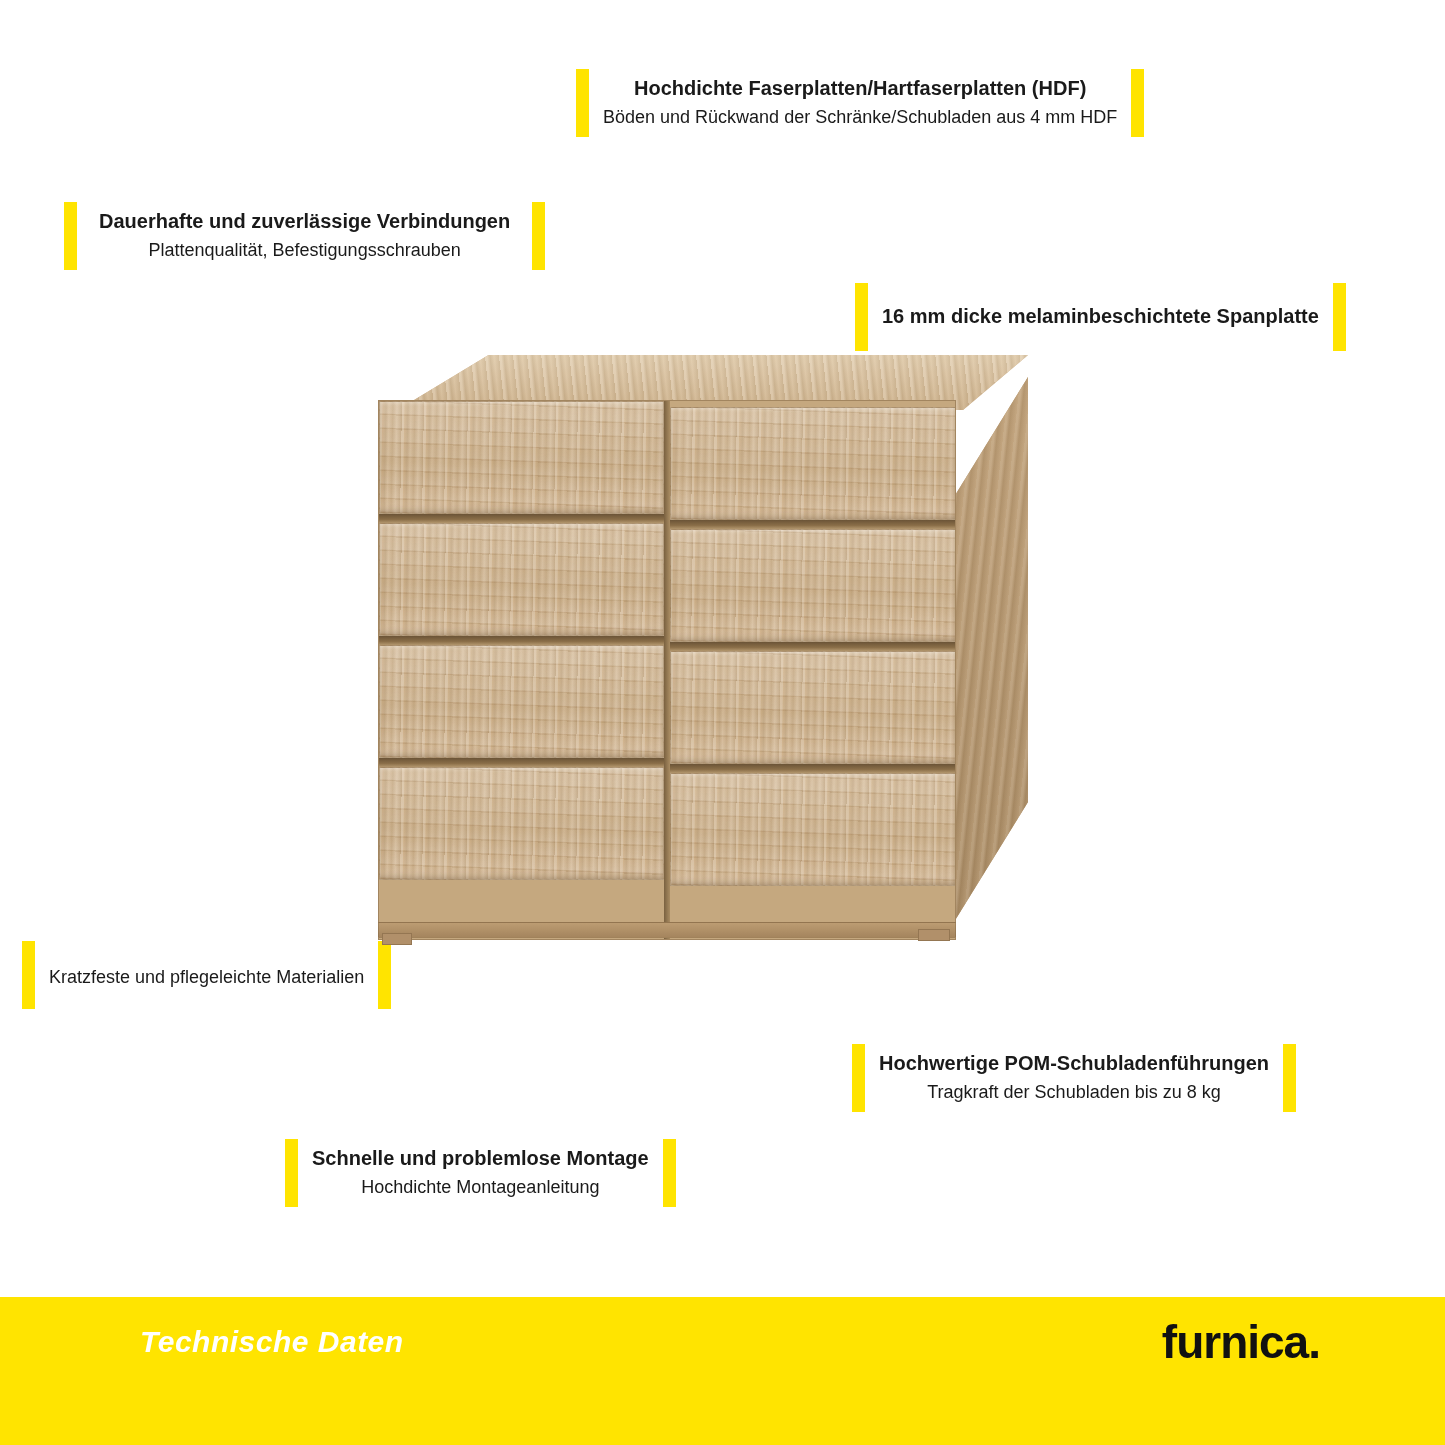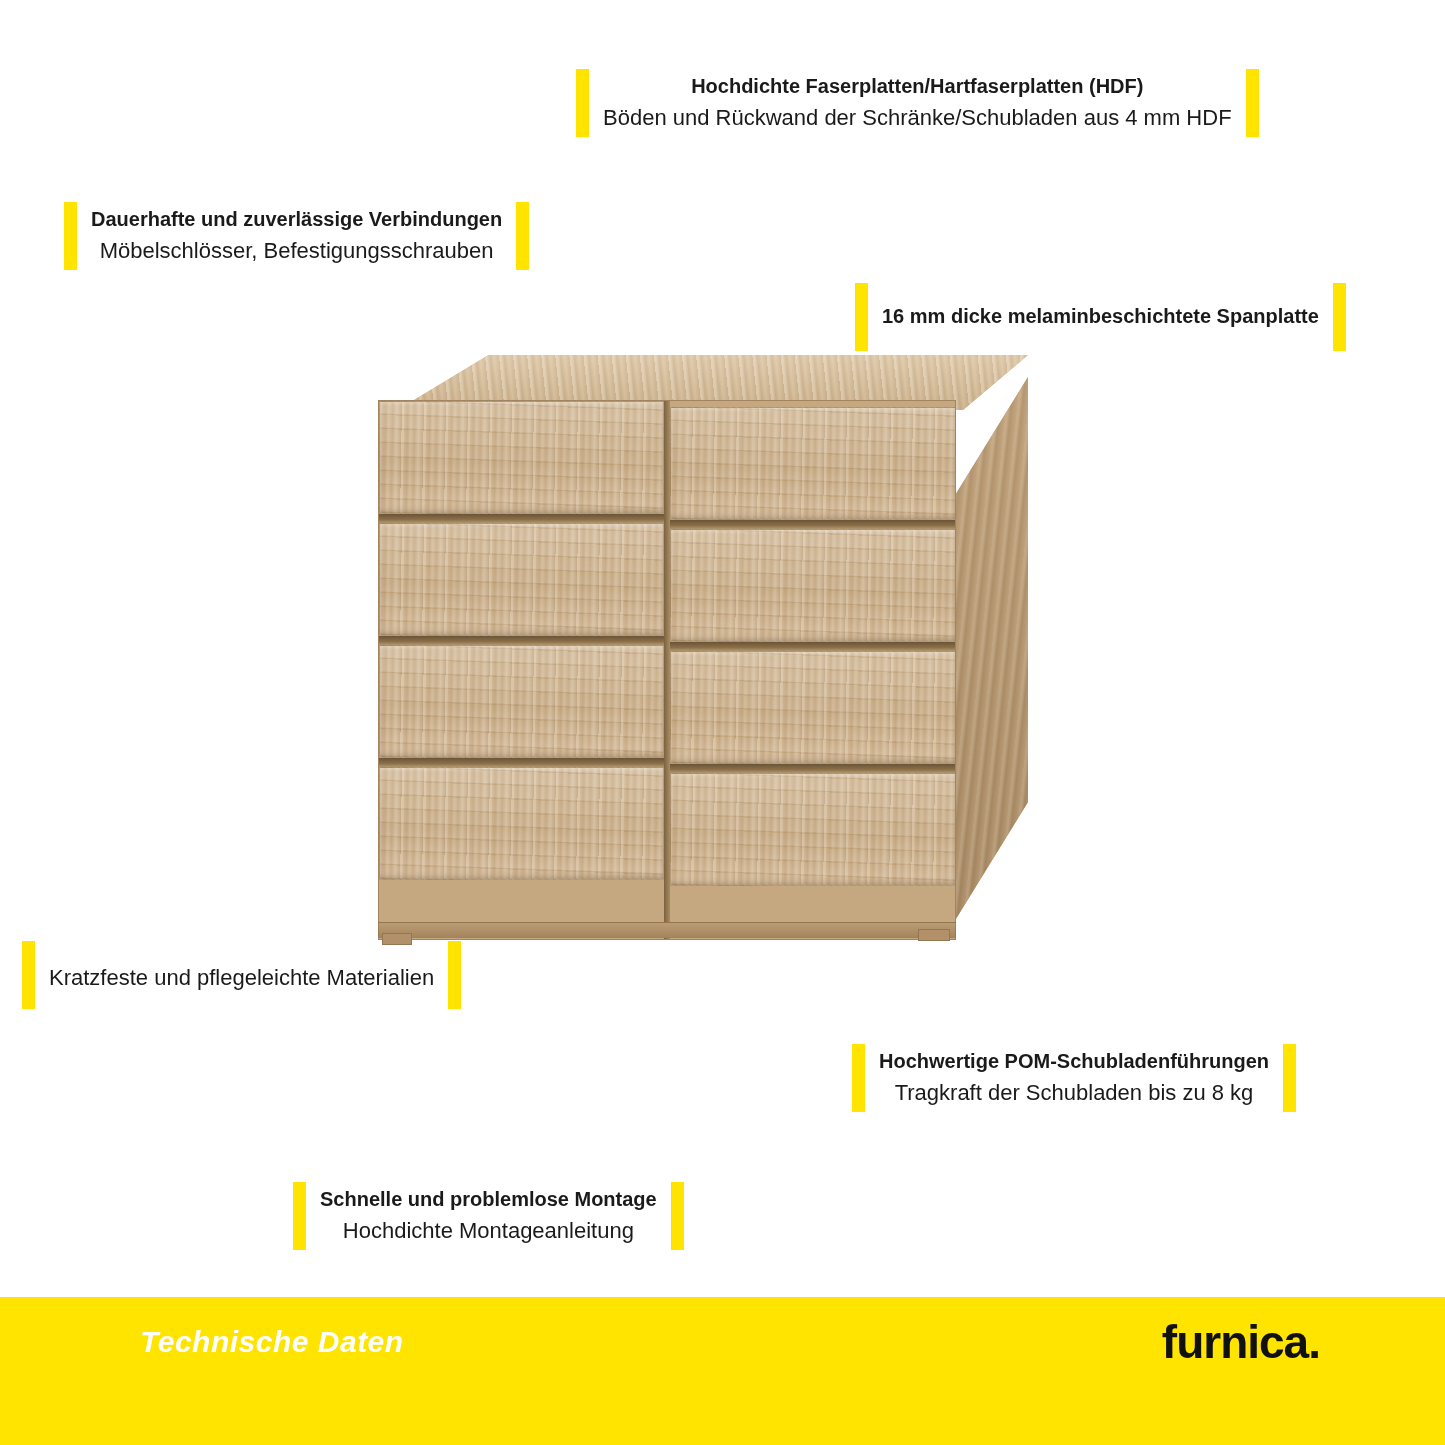--- a/index.html
+++ b/index.html
@@ -36,36 +36,36 @@
     justify-content: center;
   }
   .feature .title {
     font-size: 20px;
     font-weight: bold;
     color: #1a1a1a;
     line-height: 1.18;
     white-space: nowrap;
   }
   .feature .sub {
-    font-size: 22px;
+    font-size: 18px;
     font-weight: normal;
     color: #1a1a1a;
     line-height: 1.25;
     margin-top: 5px;
     white-space: nowrap;
   }
   .feature.center .body { align-items: center; text-align: center; }
 
   
   #f-hdf        { left: 576px;  top: 69px;  height: 68px; }
-  #f-conn       { left: 64px;   top: 202px; height: 68px; }
+  #f-conn       { left: 64px;   top: 202px; height: 68px; gap: 8px; }
   #f-chipboard  { left: 855px;  top: 275px; height: 68px; margin-top: 8px; }
   #f-kronospan  { left: 22px;   top: 941px; height: 68px; }
   #f-pom        { left: 852px;  top: 1044px; height: 68px; }
-  #f-montage    { left: 285px;  top: 1182px; height: 68px; margin-left: 8px; }
+  #f-montage    { left: 285px;  top: 1139px; height: 68px; }
 
   
   #product {
     position: absolute;
     left: 370px;
     top: 355px;
     width: 665px;
     height: 595px;
   }
   .woodtex {
@@ -181,21 +181,21 @@
       <div class="title">Hochdichte Faserplatten/Hartfaserplatten (HDF)</div>
       <div class="sub">Böden und Rückwand der Schränke/Schubladen aus 4 mm HDF</div>
     </div>
     <div class="bar"></div>
   </div>
 
   <div class="feature center" id="f-conn">
     <div class="bar"></div>
     <div class="body">
       <div class="title">Dauerhafte und zuverlässige Verbindungen</div>
-      <div class="sub">Möbelschlösser, Befestigungsschrauben</div>
+      <div class="sub">Plattenqualität, Befestigungsschrauben</div>
     </div>
     <div class="bar"></div>
   </div>
 
   <div class="feature center" id="f-chipboard">
     <div class="bar"></div>
     <div class="body">
       <div class="title">16 mm dicke melaminbeschichtete Spanplatte</div>
     </div>
     <div class="bar"></div>

